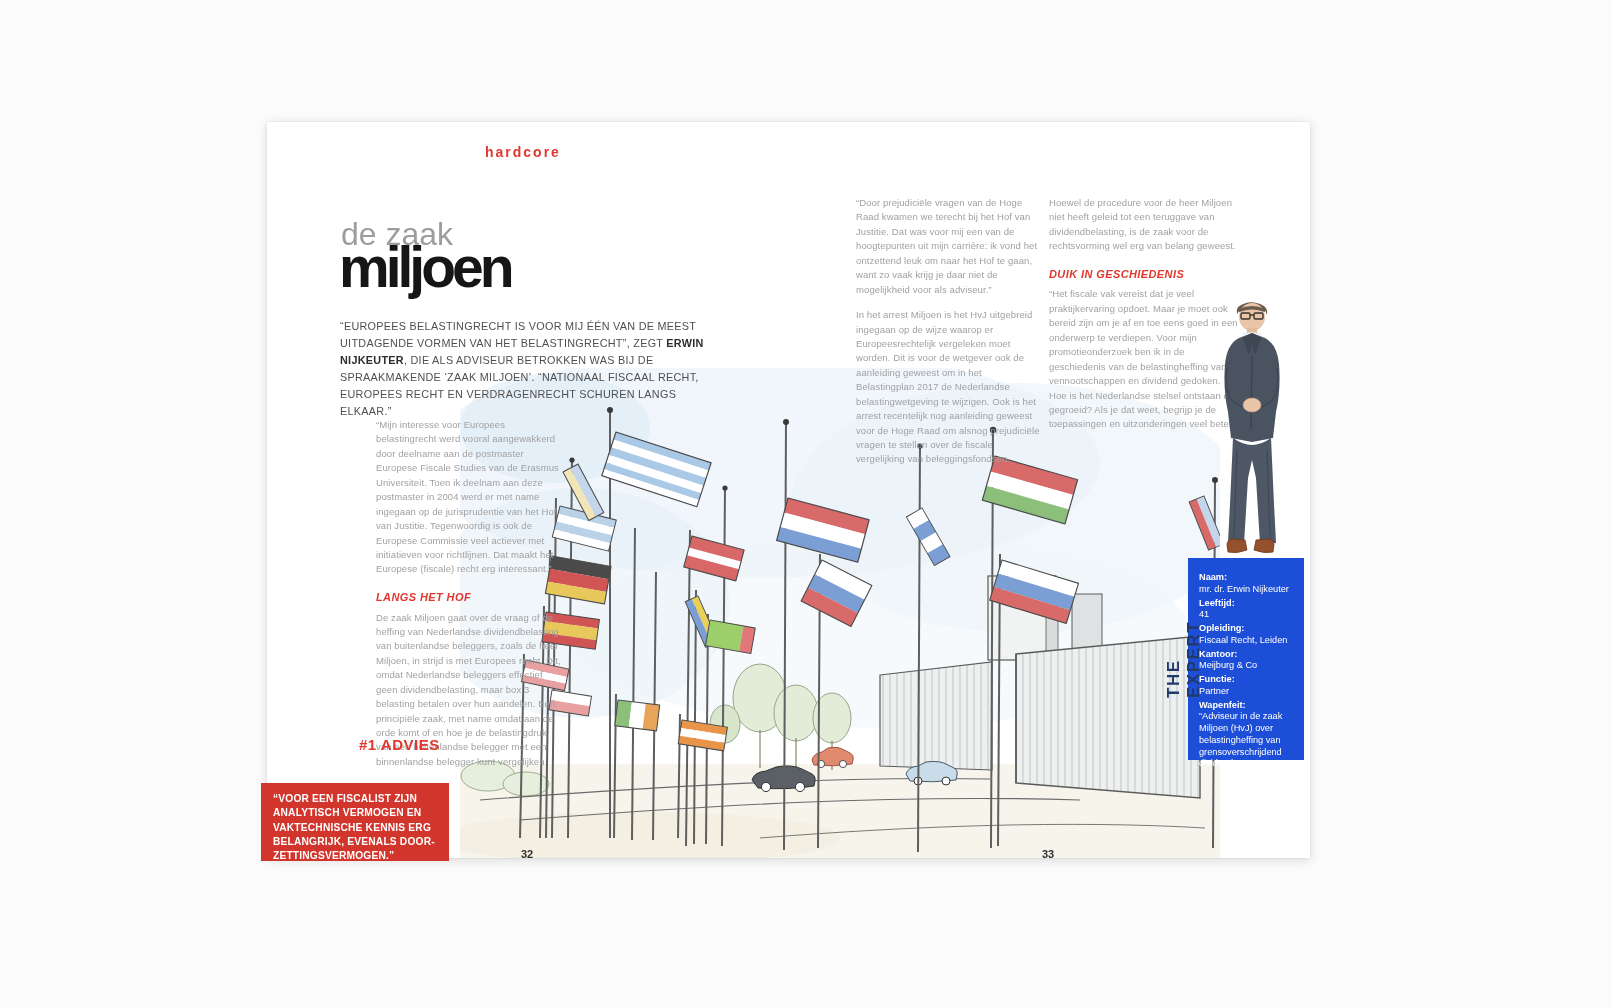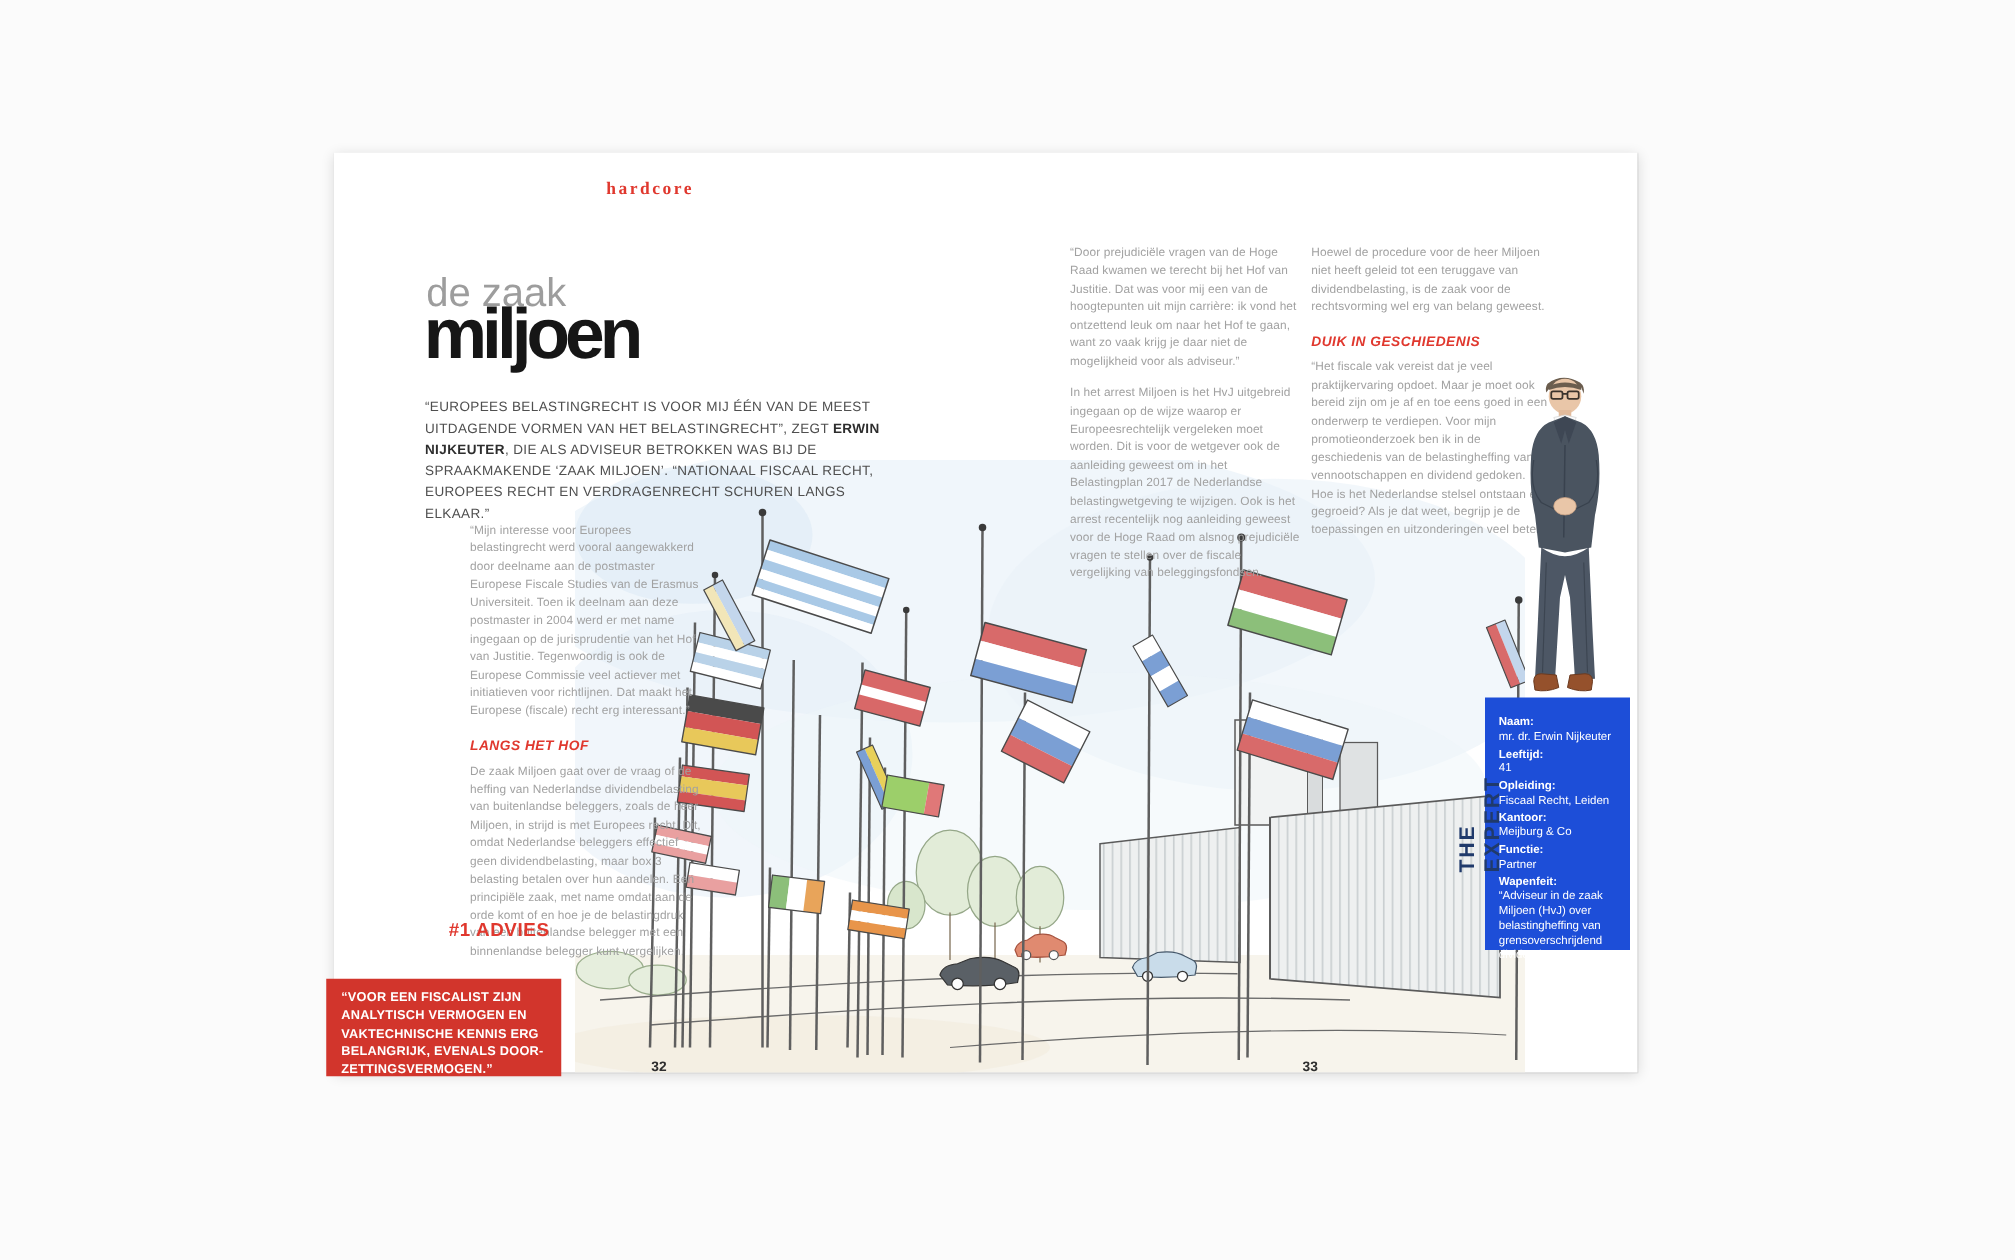--- a/index.html
+++ b/index.html
@@ -9,21 +9,21 @@
     -webkit-font-smoothing:antialiased;
   }
   .canvas{position:relative;width:1612px;height:1008px;overflow:hidden;}
   .spread{
     position:absolute;left:267px;top:122px;width:1043px;height:736px;
     background:#ffffff;
     box-shadow:0 2px 10px rgba(0,0,0,.14), 0 0 1px rgba(0,0,0,.18);
   }
   .section-label{
     position:absolute;left:218px;top:22px;
-    font-family:Liberation Serif, serif;
+    font-family:Liberation Sans, sans-serif;
     font-size:14px;font-weight:600;letter-spacing:2px;color:#e0382e;
   }
   .title-block{position:absolute;left:72px;top:96px;width:300px;}
   .title-prefix{
     font-size:32px;font-weight:300;color:#9d9d9d;letter-spacing:0;
     line-height:1;display:block;margin-left:2px;
   }
   .title-main{
     font-size:57px;font-weight:700;color:#161616;letter-spacing:-4px;
     line-height:.82;display:block;margin-top:-6px;

